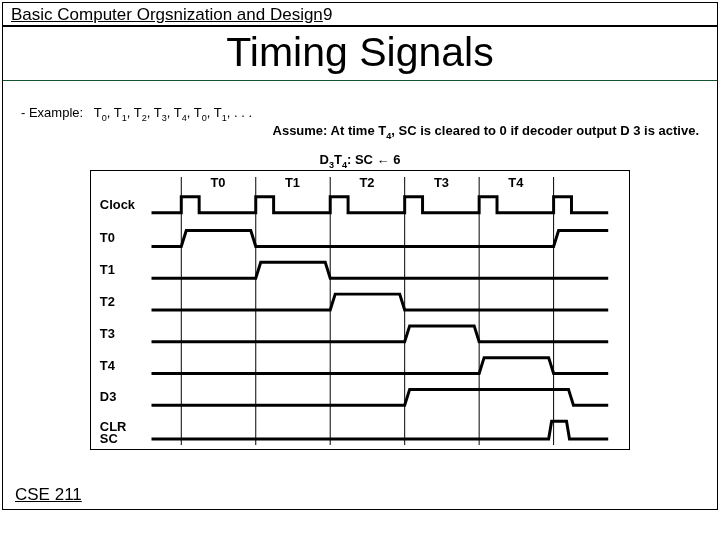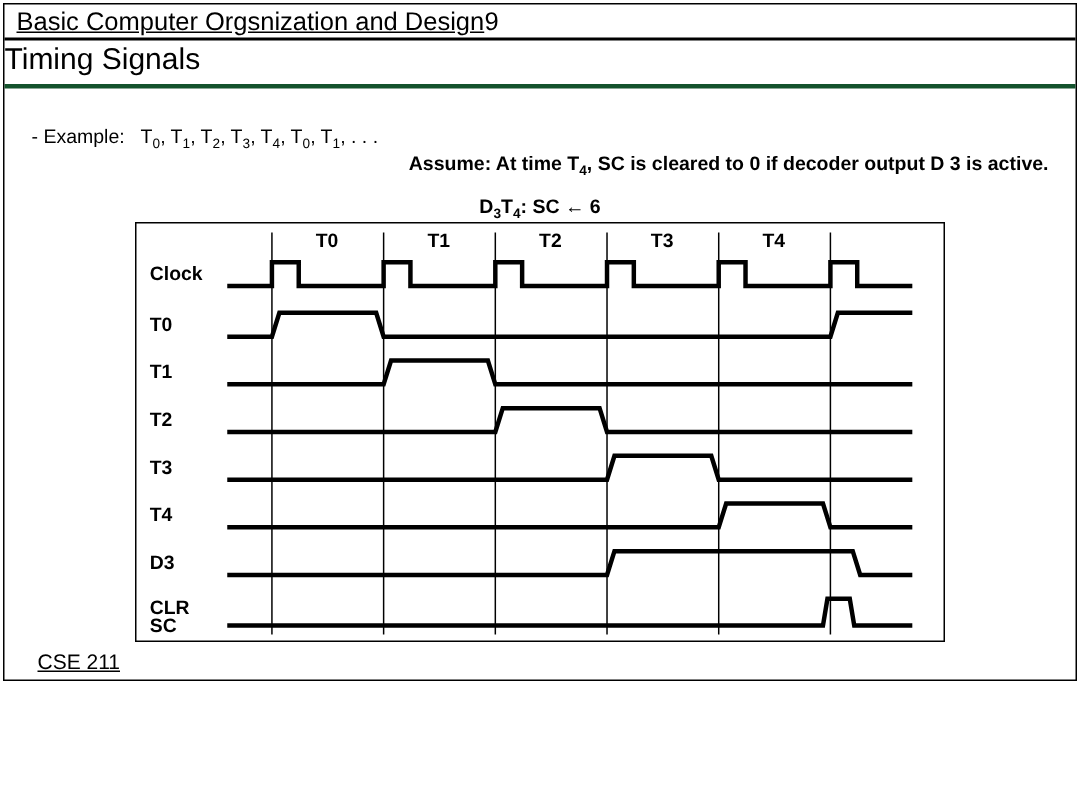--- a/index.html
+++ b/index.html
@@ -7,62 +7,62 @@
   body {
     width:720px; height:540px;
     background:#fff;
     font-family:"Segoe UI", Arial, sans-serif;
     color:#000;
     position:relative;
   }
   .page {
     position:absolute;
     left:2px; top:2px;
-    width:716px; height:452px;
+    width:716px; height:508px;
     border:1px solid #000;
   }
   .header {
     padding:2px 8px 0 8px;
     font-size:17px;
     border-bottom:1px solid #000;
     text-decoration:underline;
     position:relative;
   }
   .header-page {
     position:absolute;
     left:320px; top:2px;
     font-size:17px;
     text-decoration:none;
   }
   .title-band {
     border-top:1px solid #000;
-    border-bottom:3px solid #14532d;
-    text-align:left;
-    font-size:20px;
+    border-bottom:1px solid #14532d;
+    text-align:center;
+    font-size:41px;
     padding:2px 0 4px 0;
   }
   .content {
     padding:10px 18px 0 18px;
     font-size:13px;
   }
   .bullet { font-weight:bold; margin-bottom:2px; }
   .example { font-weight:normal; margin-top:14px; }
   .assume { font-weight:bold; padding-left:40px;text-align:right; }
   .rtl { text-align:center; font-weight:bold; margin-top:12px; font-size:13px; }
   sub { font-size:0.7em; }
   .diagram-wrap { text-align:center; margin-top:0; }
   .diagram {
     display:inline-block;
     width:540px; height:280px;
     border:1px solid #000;
   }
   .footer {
     position:absolute;
-    left:22px; bottom:4px;
-    font-size:14px;
+    left:12px; bottom:4px;
+    font-size:17px;
     text-decoration:underline;
   }
   
 </style>
 </head>
 <body>
 <div class="page">
 
   <div class="header">
     <span>Basic Computer Orgsnization and Design</span>

